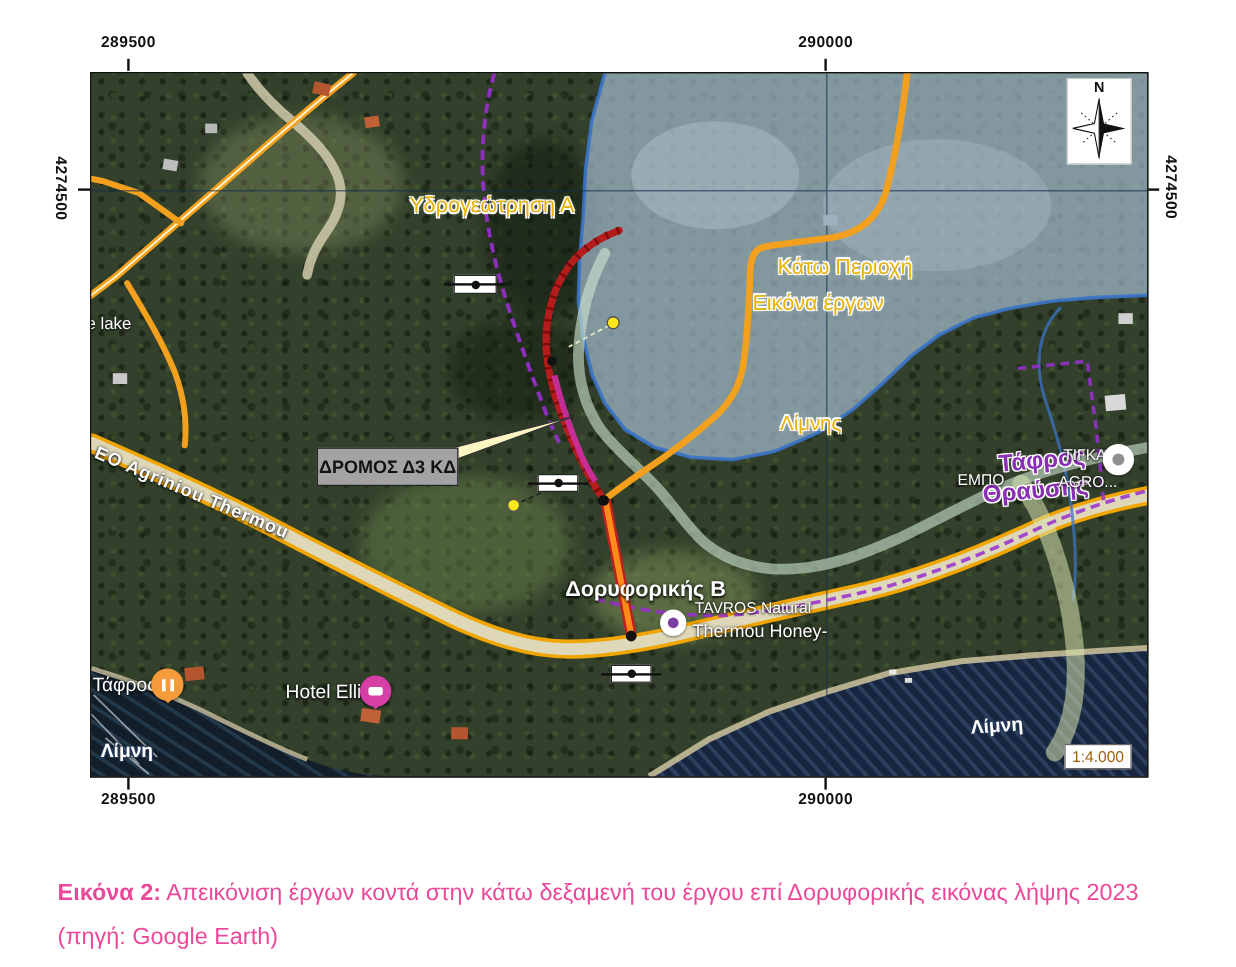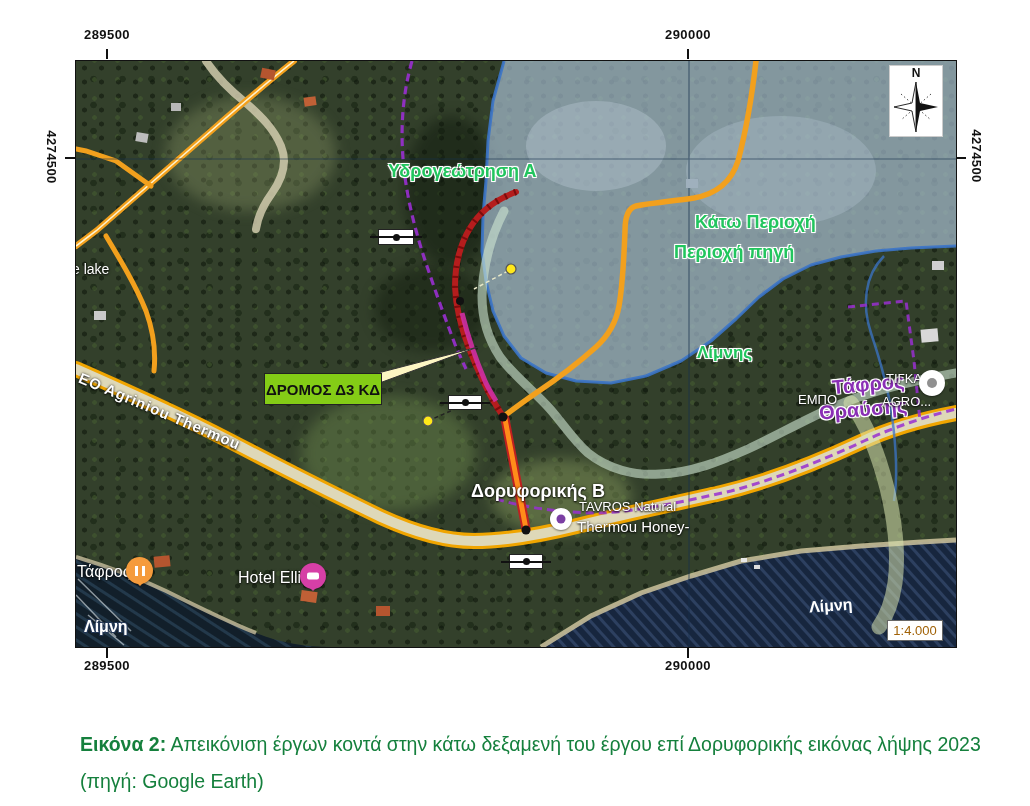--- a/index.html
+++ b/index.html
@@ -15,30 +15,30 @@
       radial-gradient(circle, rgba(18,30,14,0.5) 3px, transparent 3.6px);
     background-size:17px 14px,23px 19px,29px 26px;
     background-position:0 0,7px 9px,3px 5px;}
   .patch{position:absolute;border-radius:50%;filter:blur(7px);}
   
   .coord{font-weight:bold;font-size:13px;color:#111;letter-spacing:.4px;white-space:nowrap;}
   .tick{background:#111;}
   .rot90{transform:translate(-50%,-50%) rotate(90deg);}
   .ctr{transform:translateX(-50%);}
   
-  .gis-blue{position:absolute;color:#22c55e;font-weight:bold;white-space:nowrap;
-    text-shadow:-1px -1px 0 #fff,1px -1px 0 #fff,-1px 1px 0 #fff,1px 1px 0 #fff,0 0 3px #fff;margin-left:47px;}
+  .gis-blue{position:absolute;color:#eab308;font-weight:normal;white-space:nowrap;
+    text-shadow:-1px -1px 0 #fff,1px -1px 0 #fff,-1px 1px 0 #fff,1px 1px 0 #fff,0 0 3px #fff;}
   .ge-white{position:absolute;color:#fff;white-space:nowrap;
     text-shadow:0 1px 2px rgba(0,0,0,.9),0 0 3px rgba(0,0,0,.6);}
   .outline-white{position:absolute;color:#fff;font-weight:bold;white-space:nowrap;
     text-shadow:-1px -1px 0 rgba(35,55,85,.95),1px -1px 0 rgba(35,55,85,.95),
                 -1px 1px 0 rgba(35,55,85,.95),1px 1px 0 rgba(35,55,85,.95);}
   .trench{position:absolute;color:#8a2fb5;font-weight:bold;white-space:nowrap;
     text-shadow:-1px -1px 0 #fff,1px -1px 0 #fff,-1px 1px 0 #fff,1px 1px 0 #fff,0 0 2px #fff;}
-  .callout{position:absolute;background:#84cc16;border:1.5px solid #222;color:#111;
+  .callout{position:absolute;background:#a3a3a3;border:1.5px solid #222;color:#111;
     font-weight:bold;font-size:15px;display:flex;align-items:center;justify-content:center;white-space:nowrap;}
   .scalebox{position:absolute;background:#fff;border:1px solid #666;color:#a16207;font-size:13px;
     display:flex;align-items:center;justify-content:center;}
   .compass{position:absolute;background:#fff;border:1px solid #ccc;text-align:center;}
   .compass .n{font-size:12px;font-weight:bold;color:#111;line-height:14px;}
   
   .gate{position:absolute;background:#fff;border:1px solid #222;overflow:visible;}
   .gate .gline{position:absolute;left:-9px;right:-9px;top:50%;height:2px;margin-top:-1px;background:#111;}
   .gate .gdot{position:absolute;left:50%;top:50%;width:7px;height:7px;margin:-3.5px 0 0 -3.5px;border-radius:50%;background:#111;}
   
@@ -46,21 +46,21 @@
   .pin::after{content:"";position:absolute;left:50%;bottom:-6px;margin-left:-4px;border:4px solid transparent;}
   .pin-orange{background:#f59b3c;}  .pin-orange::after{border-top-color:#f59b3c;}
   .pin-pink{background:#d63fa6;}    .pin-pink::after{border-top-color:#d63fa6;}
   .pin .glyph{position:absolute;left:50%;top:50%;transform:translate(-50%,-50%);
     width:12px;height:10px;background:
       linear-gradient(#fff,#fff) 1px 0/3px 10px no-repeat,
       linear-gradient(#fff,#fff) 8px 0/3px 10px no-repeat;}
   .donut{position:absolute;border-radius:50%;background:#fff;box-shadow:0 1px 2px rgba(0,0,0,.45);}
   .donut .core{position:absolute;left:50%;top:50%;transform:translate(-50%,-50%);border-radius:50%;}
   
-  #caption{left:48px;top:706px;width:950px;font-size:19.5px;line-height:37px;color:#15803d;margin-left:32px;}
+  #caption{left:48px;top:706px;width:950px;font-size:19.5px;line-height:37px;color:#ec4899;}
   #caption .b{font-weight:bold;}
 </style>
 </head>
 <body>
 
 <div class="abs coord ctr" style="left:107px;top:27px;">289500</div>
 <div class="abs coord ctr" style="left:688px;top:27px;">290000</div>
 <div class="abs coord ctr" style="left:107px;top:658px;">289500</div>
 <div class="abs coord ctr" style="left:688px;top:658px;">290000</div>
 <div class="abs coord rot90" style="left:51px;top:157px;">4274500</div>
@@ -168,21 +168,21 @@
     <div class="gline"></div>
       <div class="gdot"></div>
   </div>
   <div class="gate" style="left:433px;top:493px;width:32px;height:13px;">
     <div class="gline"></div>
       <div class="gdot"></div>
   </div>
 
   <div class="gis-blue" style="left:265px;top:100px;font-size:18px;">Υδρογεώτρηση Α</div>
   <div class="gis-blue" style="left:572px;top:151px;font-size:18px;">Κάτω Περιοχή</div>
-  <div class="gis-blue" style="left:551px;top:181px;font-size:18px;">Περιοχή πηγή</div>
+  <div class="gis-blue" style="left:551px;top:181px;font-size:18px;">Εικόνα έργων</div>
   <div class="gis-blue" style="left:574px;top:282px;font-size:17px;">Λίμνης</div>
 
   <div class="trench" style="left:756px;top:312px;font-size:20px;transform:rotate(-5deg);">Τάφρος</div>
   <div class="trench" style="left:743px;top:337px;font-size:20px;transform:rotate(-5deg);">Θραύσης</div>
 
   <div class="callout" style="left:188px;top:312px;width:116px;height:30px;">ΔΡΟΜΟΣ Δ3 ΚΔ</div>
 
   <div class="ge-white" style="left:395px;top:420px;font-size:18px;font-weight:bold;">Δορυφορικής Β</div>
   <div class="ge-white" style="left:-4px;top:200px;font-size:14px;">e lake</div>
   <div class="outline-white" style="left:8px;top:557px;font-size:16px;">Λίμνη</div>

